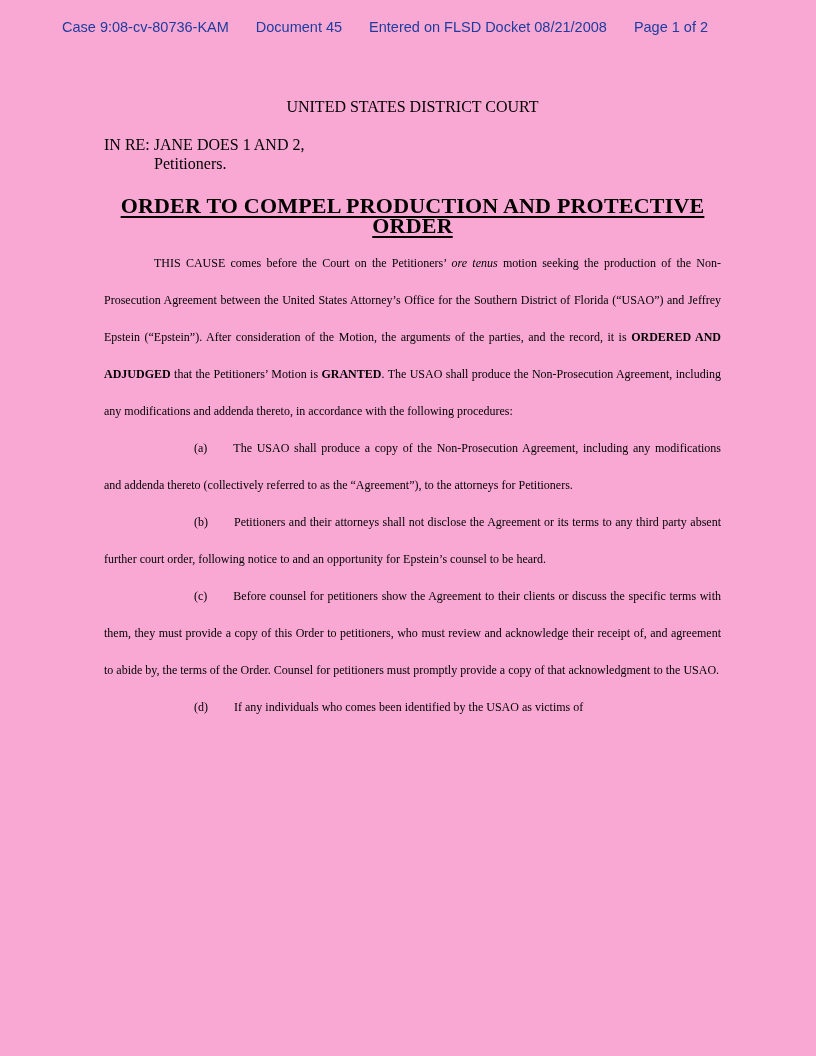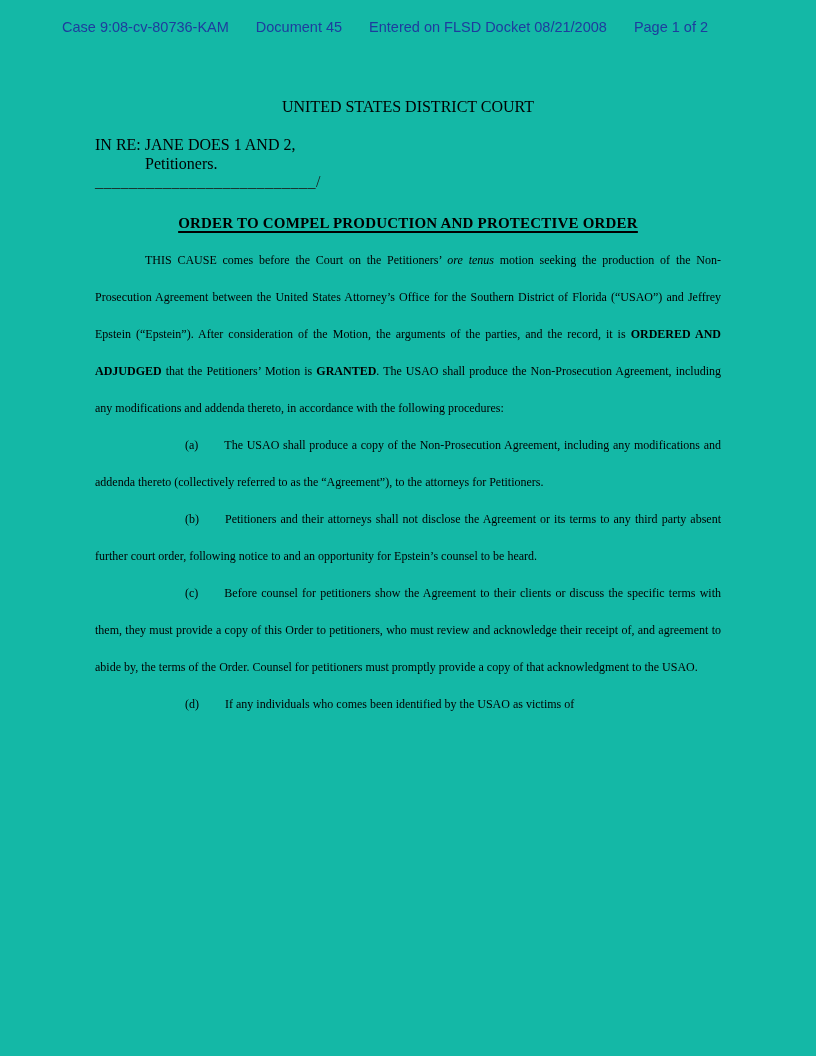--- a/index.html
+++ b/index.html
@@ -2,42 +2,42 @@
 <html><head>
 <meta charset="utf-8">
 <style>
   * { box-sizing: border-box; }
   html, body { margin: 0; padding: 0; background: #ffffff; }
   .page {
     position: relative;
     width: 816px;
     height: 1056px;
     margin: 0 auto;
-    background: #14b8a6;
+    background: #f9a8d4;
     overflow: hidden;
     font-family: "Liberation Serif", "DejaVu Serif", serif;
     color: #000000;
   }
   
   .docket-header {
     position: absolute;
     top: 19px;
     left: 62px;
     right: 40px;
     display: flex;
     gap: 27px;
     font-family: "Liberation Sans", "DejaVu Sans", sans-serif;
     font-size: 14.5px;
     line-height: 17px;
     white-space: nowrap;
   }
   
   .content {
     position: absolute;
-    left: 95px;
+    left: 104px;
     right: 95px;
     top: 0;
   }
   .court-block {
     margin-top: 97px;
     text-align: center;
     font-size: 16px;
     line-height: 19px;
   }
   .case-number {
@@ -58,21 +58,21 @@
   }
   .signature-rule {
     font-size: 16px;
     line-height: 17px;
     letter-spacing: 0.5px;
     color: #1a1a1a;
   }
   .order-title {
     margin-top: 23px;
     text-align: center;
-    font-size: 15px;
+    font-size: 22px;
     font-weight: bold;
     letter-spacing: 0.2px;
     line-height: 20px;
   }
   .order-title span {
     text-decoration: underline;
     text-underline-offset: 3px;
     text-decoration-thickness: 1.5px;
   }
   .order-body {
@@ -106,21 +106,20 @@
 
     <div class="court-block">
       <div>UNITED STATES DISTRICT COURT</div>
     </div>
 
 
     <div class="in-re">IN RE: JANE DOES 1 AND 2,</div>
 
     <div class="party-role">Petitioners.</div>
 
-    <div class="signature-rule">__________________________/</div>
 
     <div class="order-title">
       <span>ORDER TO COMPEL PRODUCTION AND PROTECTIVE ORDER</span>
     </div>
 
     <div class="order-body" id="order-body">
         <p class="para opening"><span>THIS CAUSE comes before the Court on the Petitioners’ </span><span class="i">ore tenus</span><span> motion seeking the production of the Non-Prosecution Agreement between the United States Attorney’s Office for the Southern District of Florida (“USAO”) and Jeffrey Epstein (“Epstein”). After consideration of the Motion, the arguments of the parties, and the record, it is </span><span class="b">ORDERED AND ADJUDGED</span><span> that the Petitioners’ Motion is </span><span class="b">GRANTED</span><span>.  The USAO shall produce the Non-Prosecution Agreement, including any modifications and addenda thereto, in accordance with the following procedures:</span></p>
         <p class="para subparagraph"><span>(a)</span><span class="ptab"></span><span>The USAO shall produce a copy of the Non-Prosecution Agreement, including any modifications and addenda thereto (collectively referred to as the “Agreement”), to the attorneys for Petitioners.</span></p>
         <p class="para subparagraph"><span>(b)</span><span class="ptab"></span><span>Petitioners and their attorneys shall not disclose the Agreement or its terms to any third party absent further court order, following notice to and an opportunity for Epstein’s counsel to be heard.</span></p>
         <p class="para subparagraph"><span>(c)</span><span class="ptab"></span><span>Before counsel for petitioners show the Agreement to their clients or discuss the specific terms with them, they must provide a copy of this Order to petitioners, who must review and acknowledge their receipt of, and agreement to abide by, the terms of the Order.  Counsel for petitioners must promptly provide a copy of that acknowledgment to the USAO.</span></p>

